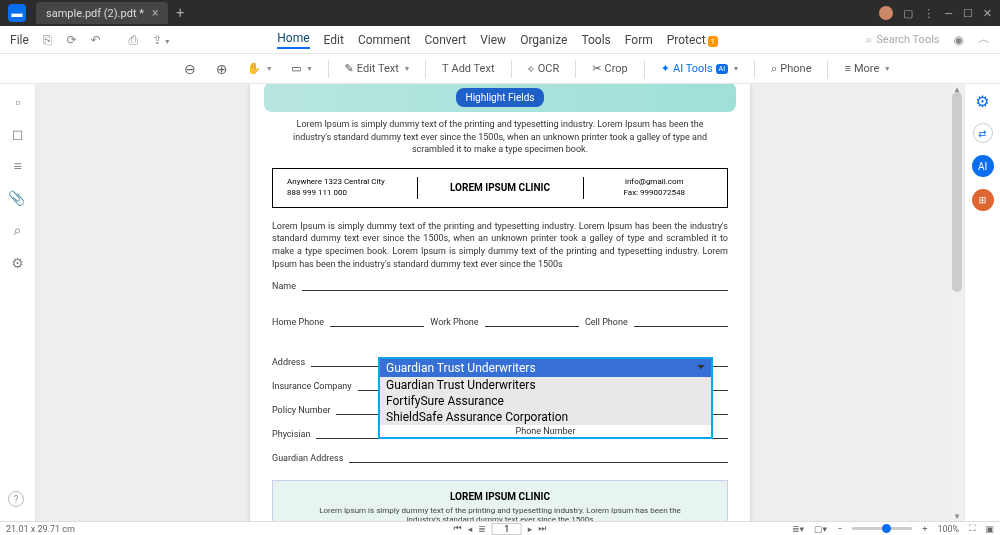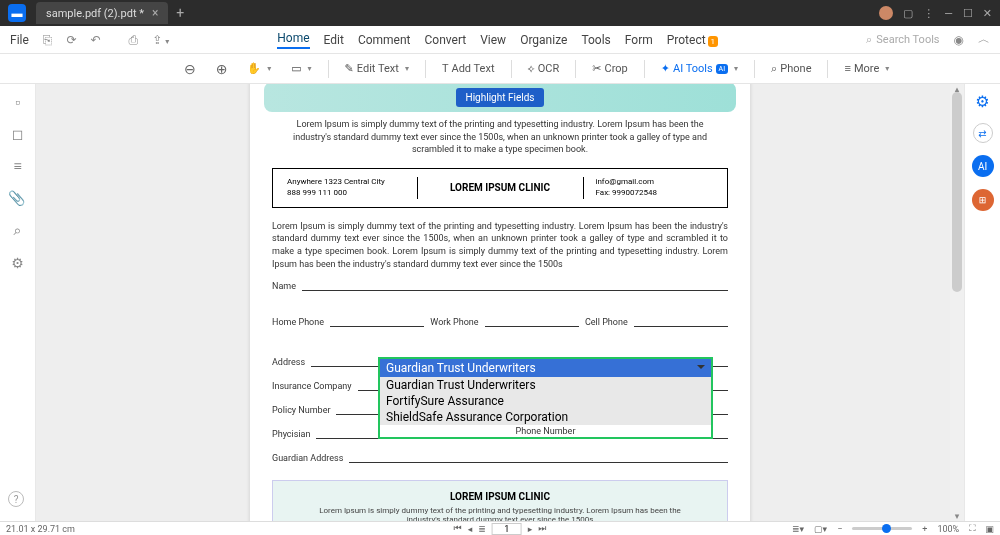--- a/index.html
+++ b/index.html
@@ -23,33 +23,33 @@
 .zoom-ico{font-size:14px;color:#666}
 .content{position:absolute;top:84px;bottom:14px;left:0;right:0;display:flex}
 .sidebar{width:36px;background:#fff;border-right:1px solid #e8e8e8;display:flex;flex-direction:column;align-items:center;gap:16px;padding-top:10px;color:#888}
 .sidebar span{font-size:14px}
 .right-rail{width:36px;background:#fff;border-left:1px solid #e8e8e8;display:flex;flex-direction:column;align-items:center;gap:12px;padding-top:8px}
 .right-rail .circ{width:22px;height:22px;border-radius:50%;display:flex;align-items:center;justify-content:center;font-size:10px;color:#fff}
 .scroll-area{flex:1;background:#eee;position:relative;overflow:hidden}
 .page{position:absolute;left:50%;top:-10px;transform:translateX(-50%);width:500px;background:#fff;box-shadow:0 0 4px rgba(0,0,0,.15);padding:0;height:540px}
 .banner{margin:8px 14px 0;display:flex;align-items:center;justify-content:center;background:linear-gradient(90deg,#b8e6e0,#9ee0d8);border-radius:8px;height:30px;position:relative}
 .banner-title{position:absolute;left:0;right:0;top:-14px;text-align:center;color:#3088c9;font-weight:bold;font-size:18px;letter-spacing:1px;opacity:.5}
-.hl-btn{background:#1e5fc8;color:#fff;font-size:10px;padding:4px 10px;border-radius:3px}
+.hl-btn{background:#1e5fc8;color:#fff;font-size:10px;padding:4px 10px;border-radius:8px}
 .banner-close{position:absolute;right:0;top:-12px;color:#aaa;font-size:14px}
 .body-text{font-size:9px;text-align:center;padding:6px 30px;color:#333;line-height:1.4}
 .clinic-box{margin:6px 22px;border:1.5px solid #000;display:flex;align-items:center;padding:8px 14px;font-size:8px}
 .clinic-box .addr{flex:1;line-height:1.3}
 .clinic-box .title{flex:1.2;text-align:center;font-weight:bold;font-size:10px}
-.clinic-box .contact{flex:1;text-align:left;line-height:1.3}
+.clinic-box .contact{flex:1;text-align:center;line-height:1.3}
 .vline{width:1px;height:22px;background:#000;margin:0 12px}
 .just{font-size:9px;padding:6px 22px;color:#333;text-align:justify;line-height:1.4}
 .form-row{display:flex;align-items:flex-end;padding:3px 22px;font-size:9px;gap:6px;color:#333}
 .lbl{white-space:nowrap}
 .line{flex:1;border-bottom:1px solid #333;height:12px;min-width:20px}
-.dropdown{position:absolute;left:378px;top:357px;width:335px;border:2px solid #22c55e;background:#fff;font-size:12px}
+.dropdown{position:absolute;left:378px;top:357px;width:335px;border:2px solid #0ea5e9;background:#fff;font-size:12px}
 .dd-selected{background:#3670d6;color:#fff;padding:2px 6px;position:relative}
 .dd-selected::after{content:"";position:absolute;right:6px;top:6px;border-left:4px solid transparent;border-right:4px solid transparent;border-top:4px solid #333}
 .dd-opt{background:#e8e8e8;padding:1px 6px}
 .dd-phone{font-size:9px;text-align:center;color:#333;padding:1px}
 .footer-box{margin:14px 22px 0;background:#e8f4f2;border:1px solid #cce;padding:10px 30px;text-align:center}
 .footer-box .ft{font-weight:bold;font-size:10px;margin-bottom:4px}
 .footer-box .ftxt{font-size:8px;color:#444}
 .vscroll{position:absolute;right:0;top:0;bottom:0;width:14px;background:#f0f0f0}
 .vscroll .thumb{position:absolute;left:2px;right:2px;top:8px;height:200px;background:#ccc;border-radius:5px}
 .vscroll .arr{position:absolute;left:0;right:0;text-align:center;font-size:9px;color:#888}

